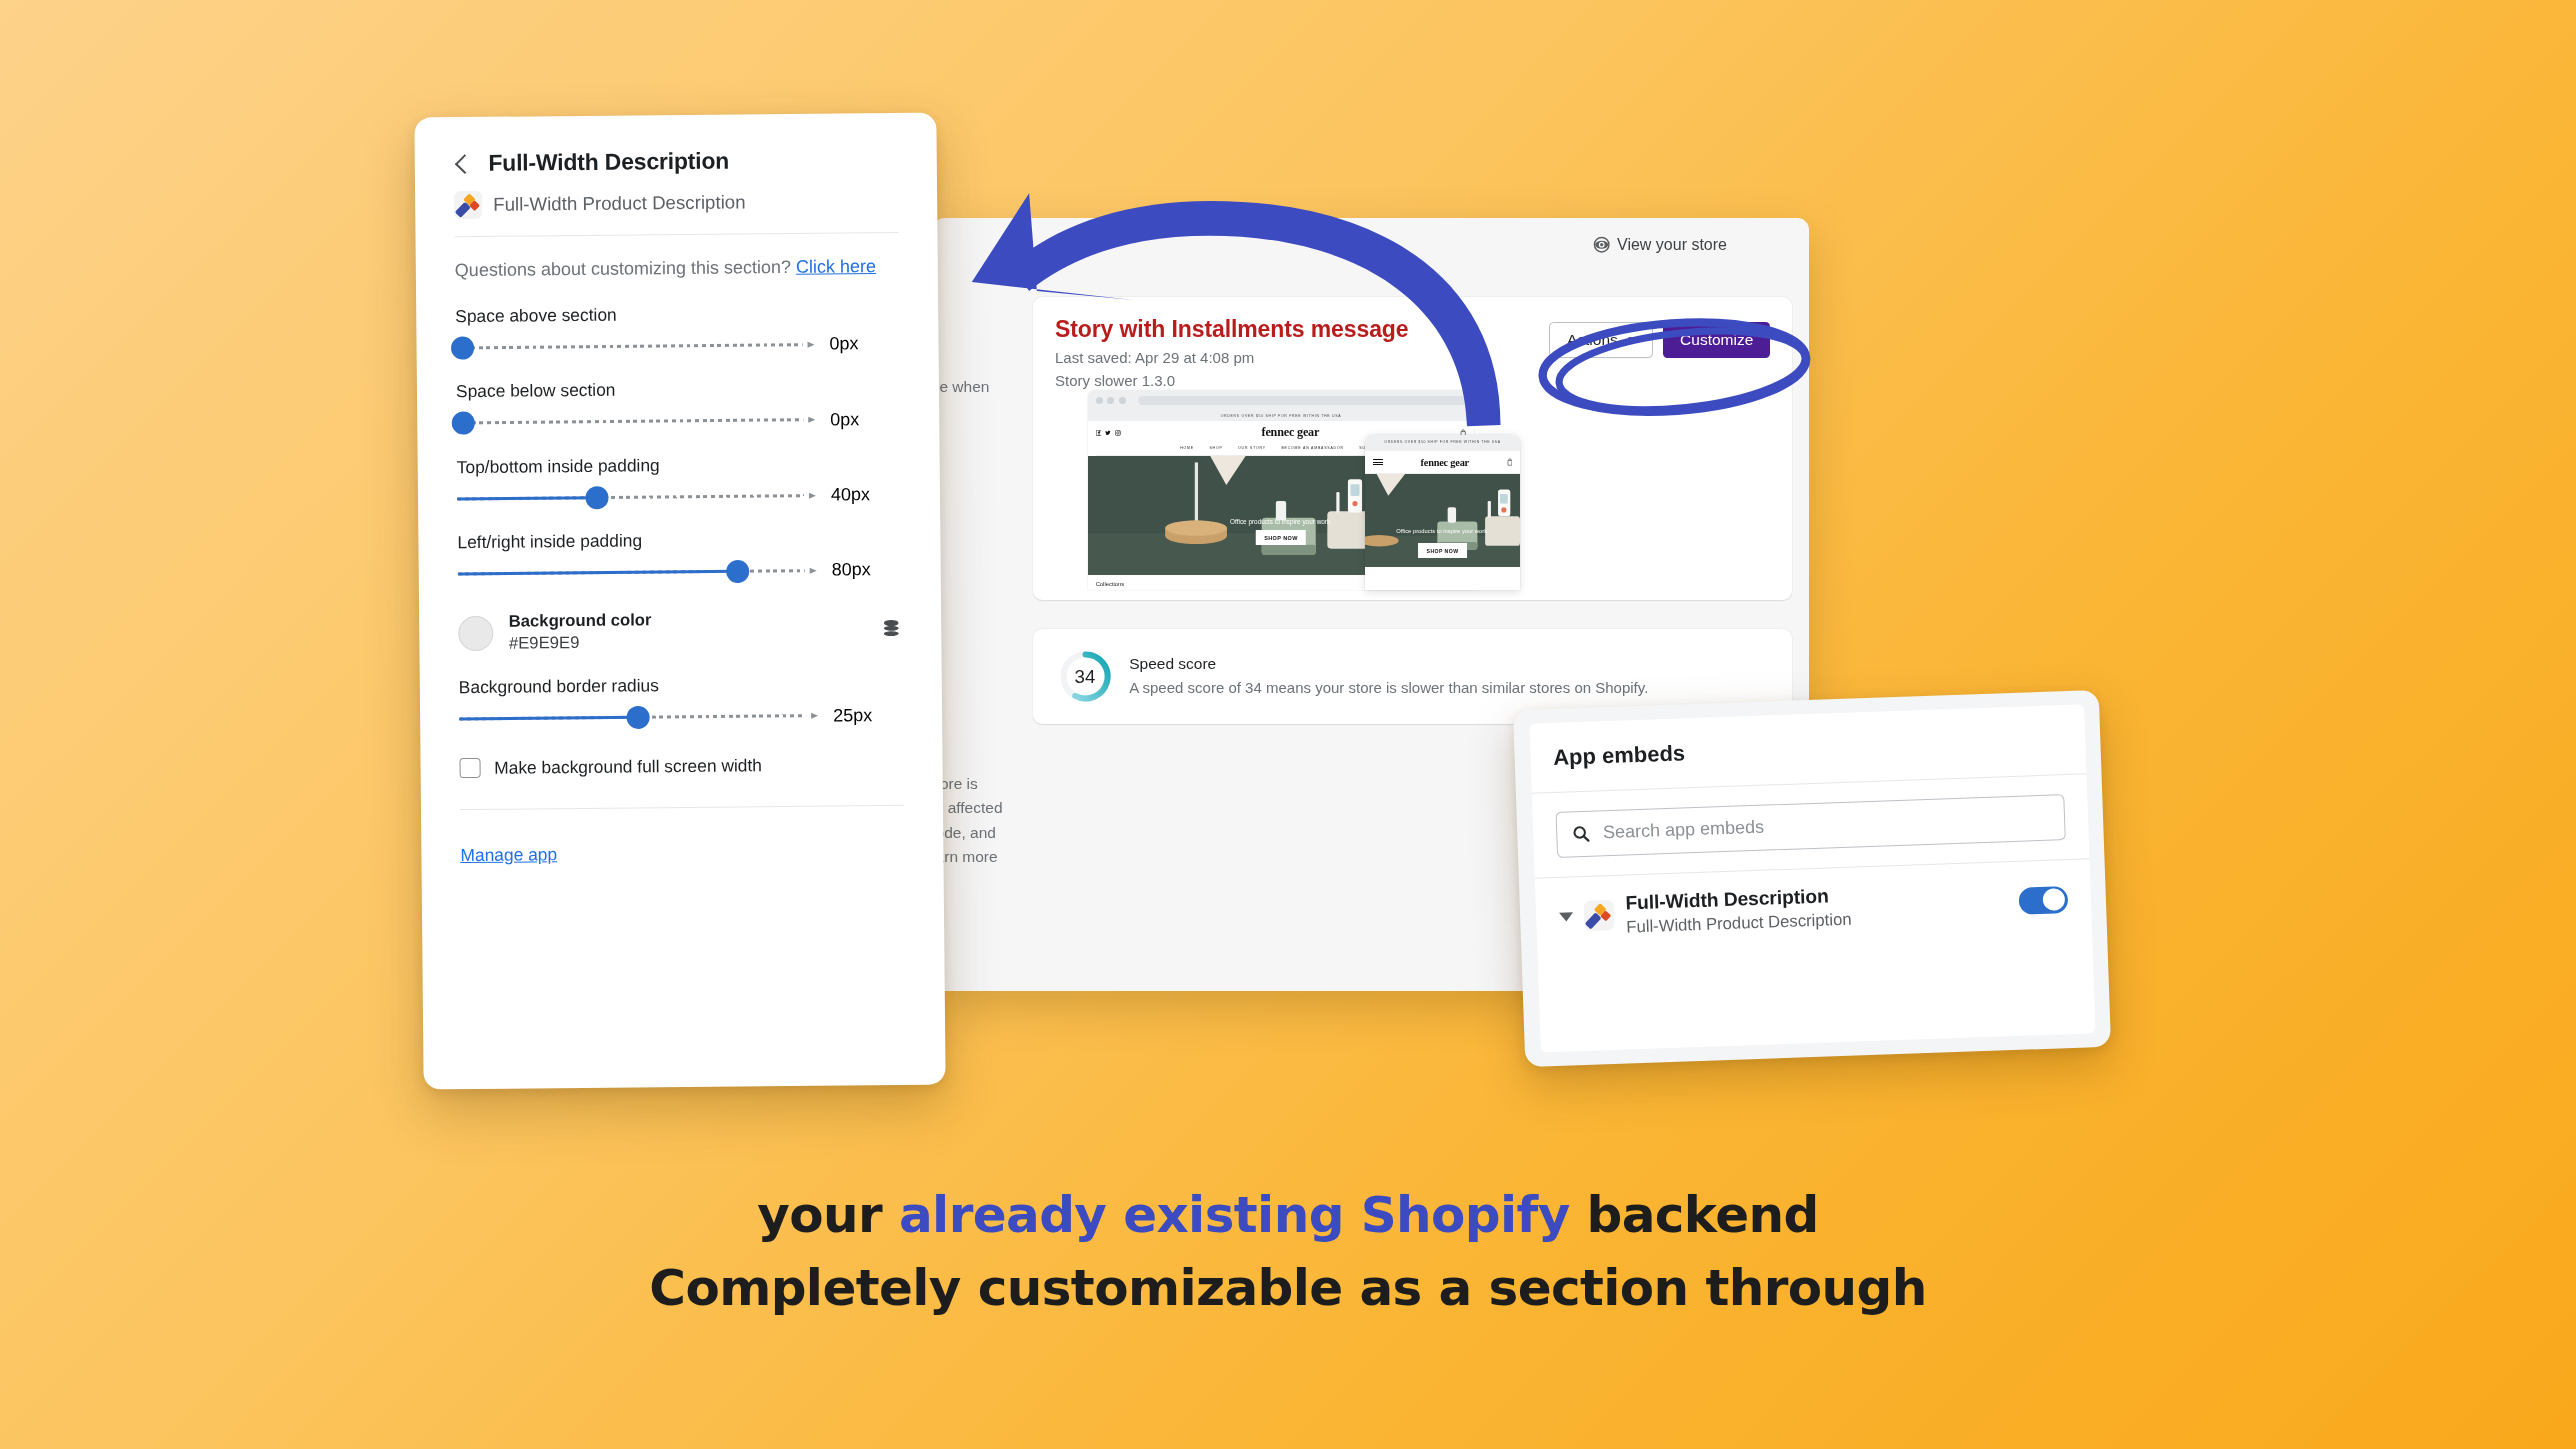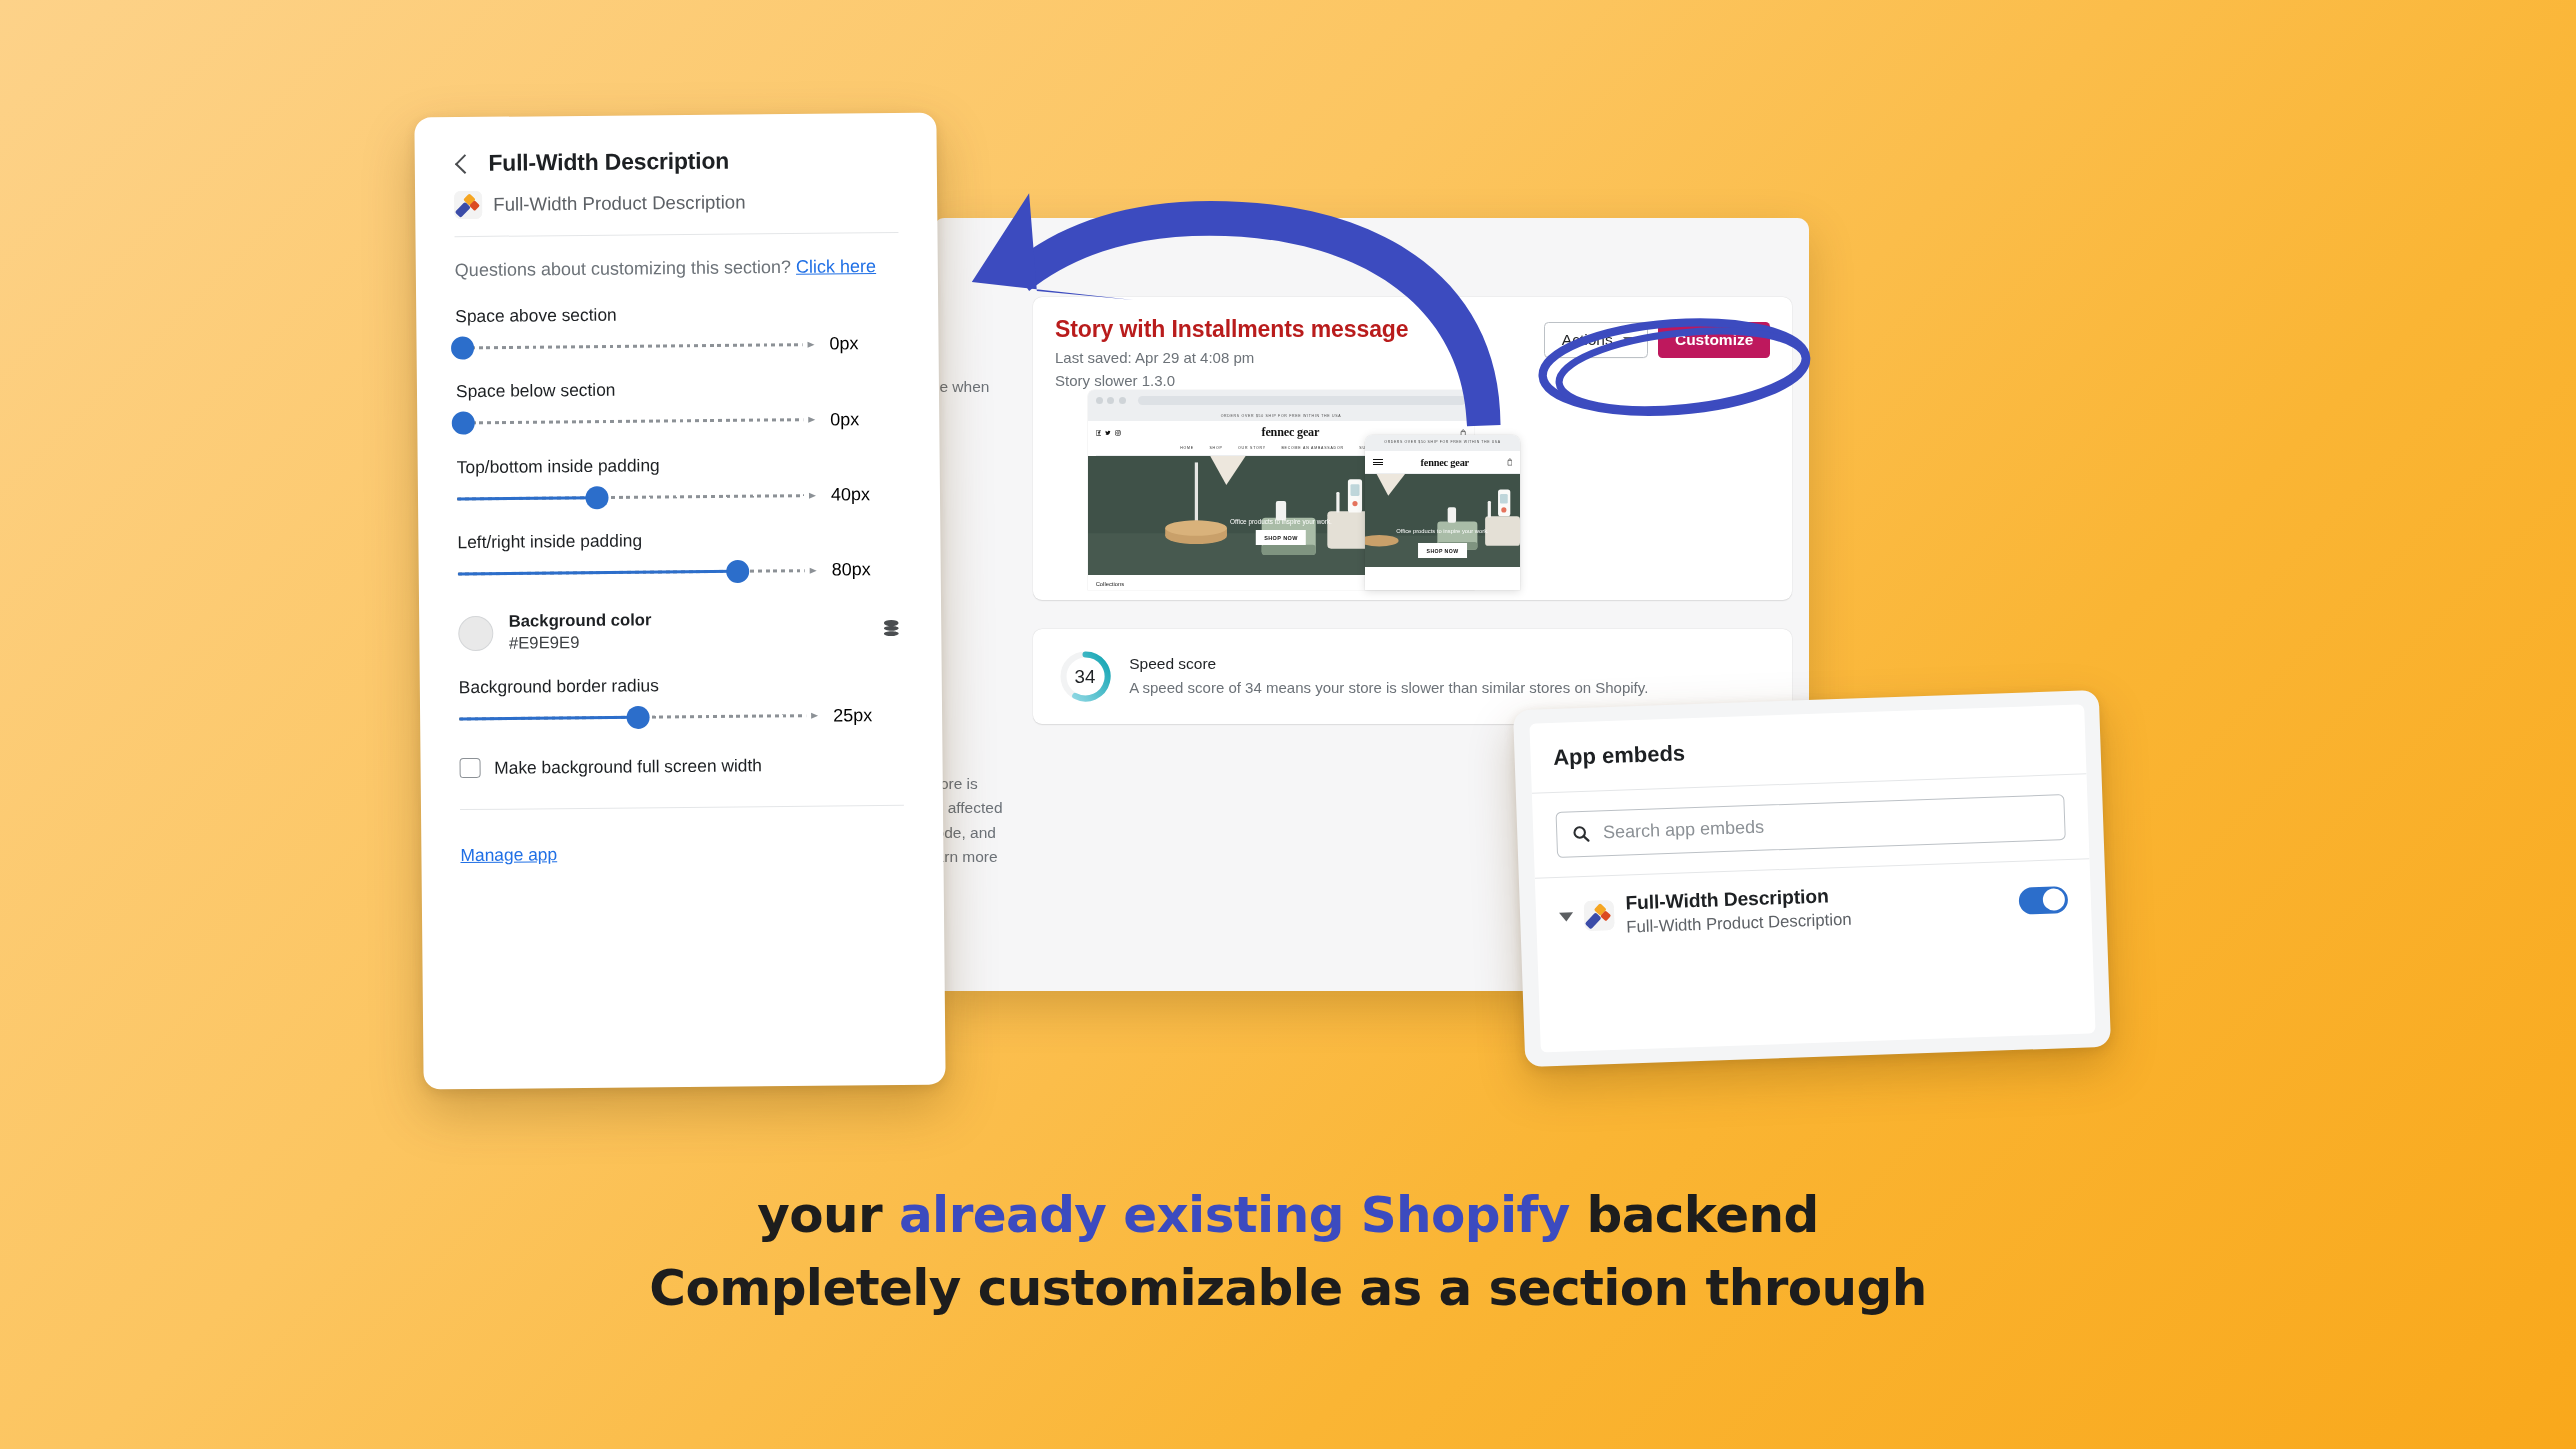--- a/index.html
+++ b/index.html
@@ -44,22 +44,22 @@
   .card-sub { font-size: 15px; color: #6c7278; margin-top: 5.8px; }
   .card-actions { position: absolute; right: 22px; top: 24.5px; display: flex; gap: 10.3px; }
   .btn-actions {
     background: #fff; border: 0.6px solid #bcc1c6; border-radius: 4.5px;
     padding: 8.4px 14px 8.4px 16.7px; font-size: 15.5px; color: #1f2225;
     display: flex; align-items: center; gap: 10.3px; min-width: 97px;
     box-shadow: 0 0.6px 0 rgba(0,0,0,.05);
   }
   .caret-down { width:0;height:0;border-left:5.2px solid transparent;border-right:5.2px solid transparent;border-top:6.4px solid #5c5f62; display:block;}
   .btn-customize {
-    background: #be185d; color: #fff; border: none; border-radius: 4.5px;
-    padding: 9px 16.7px; font-size: 15.5px; font-weight: 700;
+    background: #4c1d95; color: #fff; border: none; border-radius: 4.5px;
+    padding: 9px 16.7px; font-size: 15.5px; font-weight: 400;
   }
 
   
   .preview-wrap { position:absolute; left: 55px; top: 93px; width: 425px; height: 200px; }
   .desk-frame {
     position:absolute; left:0; top:0; width: 386px; height: 200px;
     background:#fff; border-radius: 6.4px 6.4px 0 0; overflow:hidden;
     box-shadow: 0 0 0 0.6px rgba(0,0,0,.06);
   }
   .desk-chrome { height: 20.6px; background:#EDEFF1; display:flex; align-items:center; padding: 0 7.7px; gap: 4.5px;}
@@ -191,20 +191,31 @@
     color:#1D1D1D;
     letter-spacing:-0.6px;
   }
   #caption .hl { color:#3C4BBF; }
 </style>
 </head>
 <body>
 
 <div id="admin-window">
 
+  <div class="topbar">
+    <div class="view-store">
+      <svg class="eye-icon" viewBox="0 0 24 24">
+        <circle cx="12" cy="12" r="10" fill="none" stroke="#5c5f62" stroke-width="2"></circle>
+        <ellipse cx="12" cy="12" rx="9" ry="5.5" fill="#5c5f62"></ellipse>
+        <circle cx="12" cy="12" r="4" fill="#F6F6F7"></circle>
+        <circle cx="12" cy="12" r="2.2" fill="#5c5f62"></circle>
+      </svg>
+      <span>View your store</span>
+    </div>
+  </div>
 
   <div class="frag-when">e when</div>
 
   <div class="admin-card">
     <div class="card-title">Story with Installments message</div>
     <div class="card-sub">Last saved: Apr 29 at 4:08 pm</div>
     <div class="card-sub">Story slower 1.3.0</div>
 
     <div class="card-actions">
       <button class="btn-actions">

